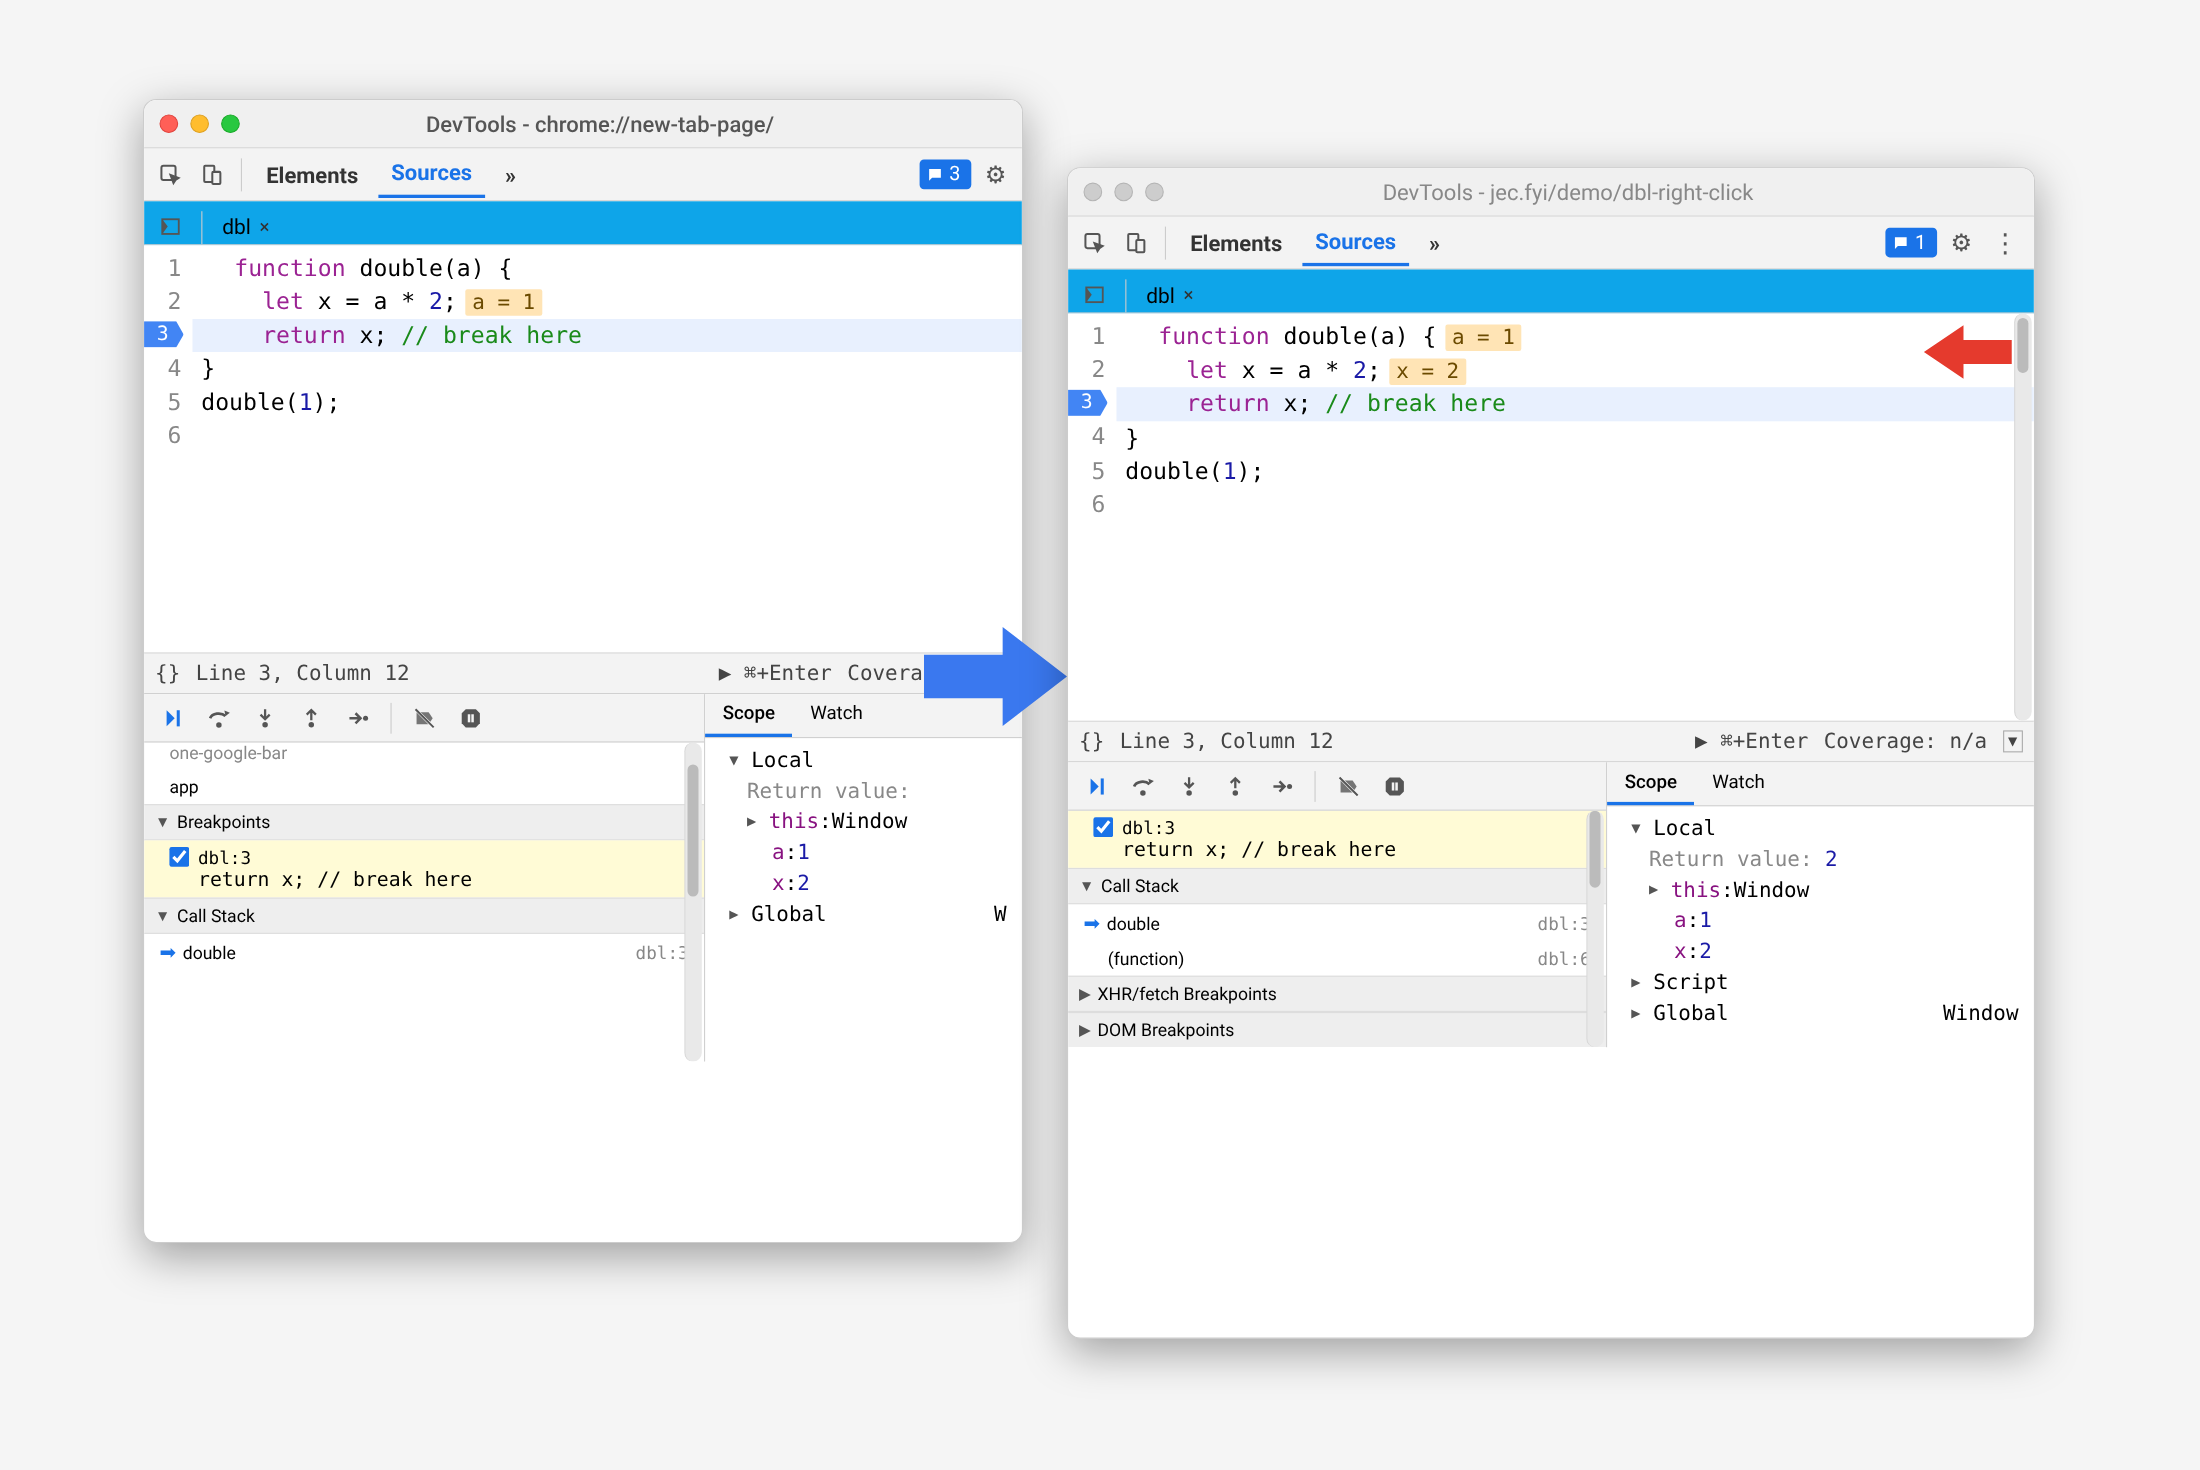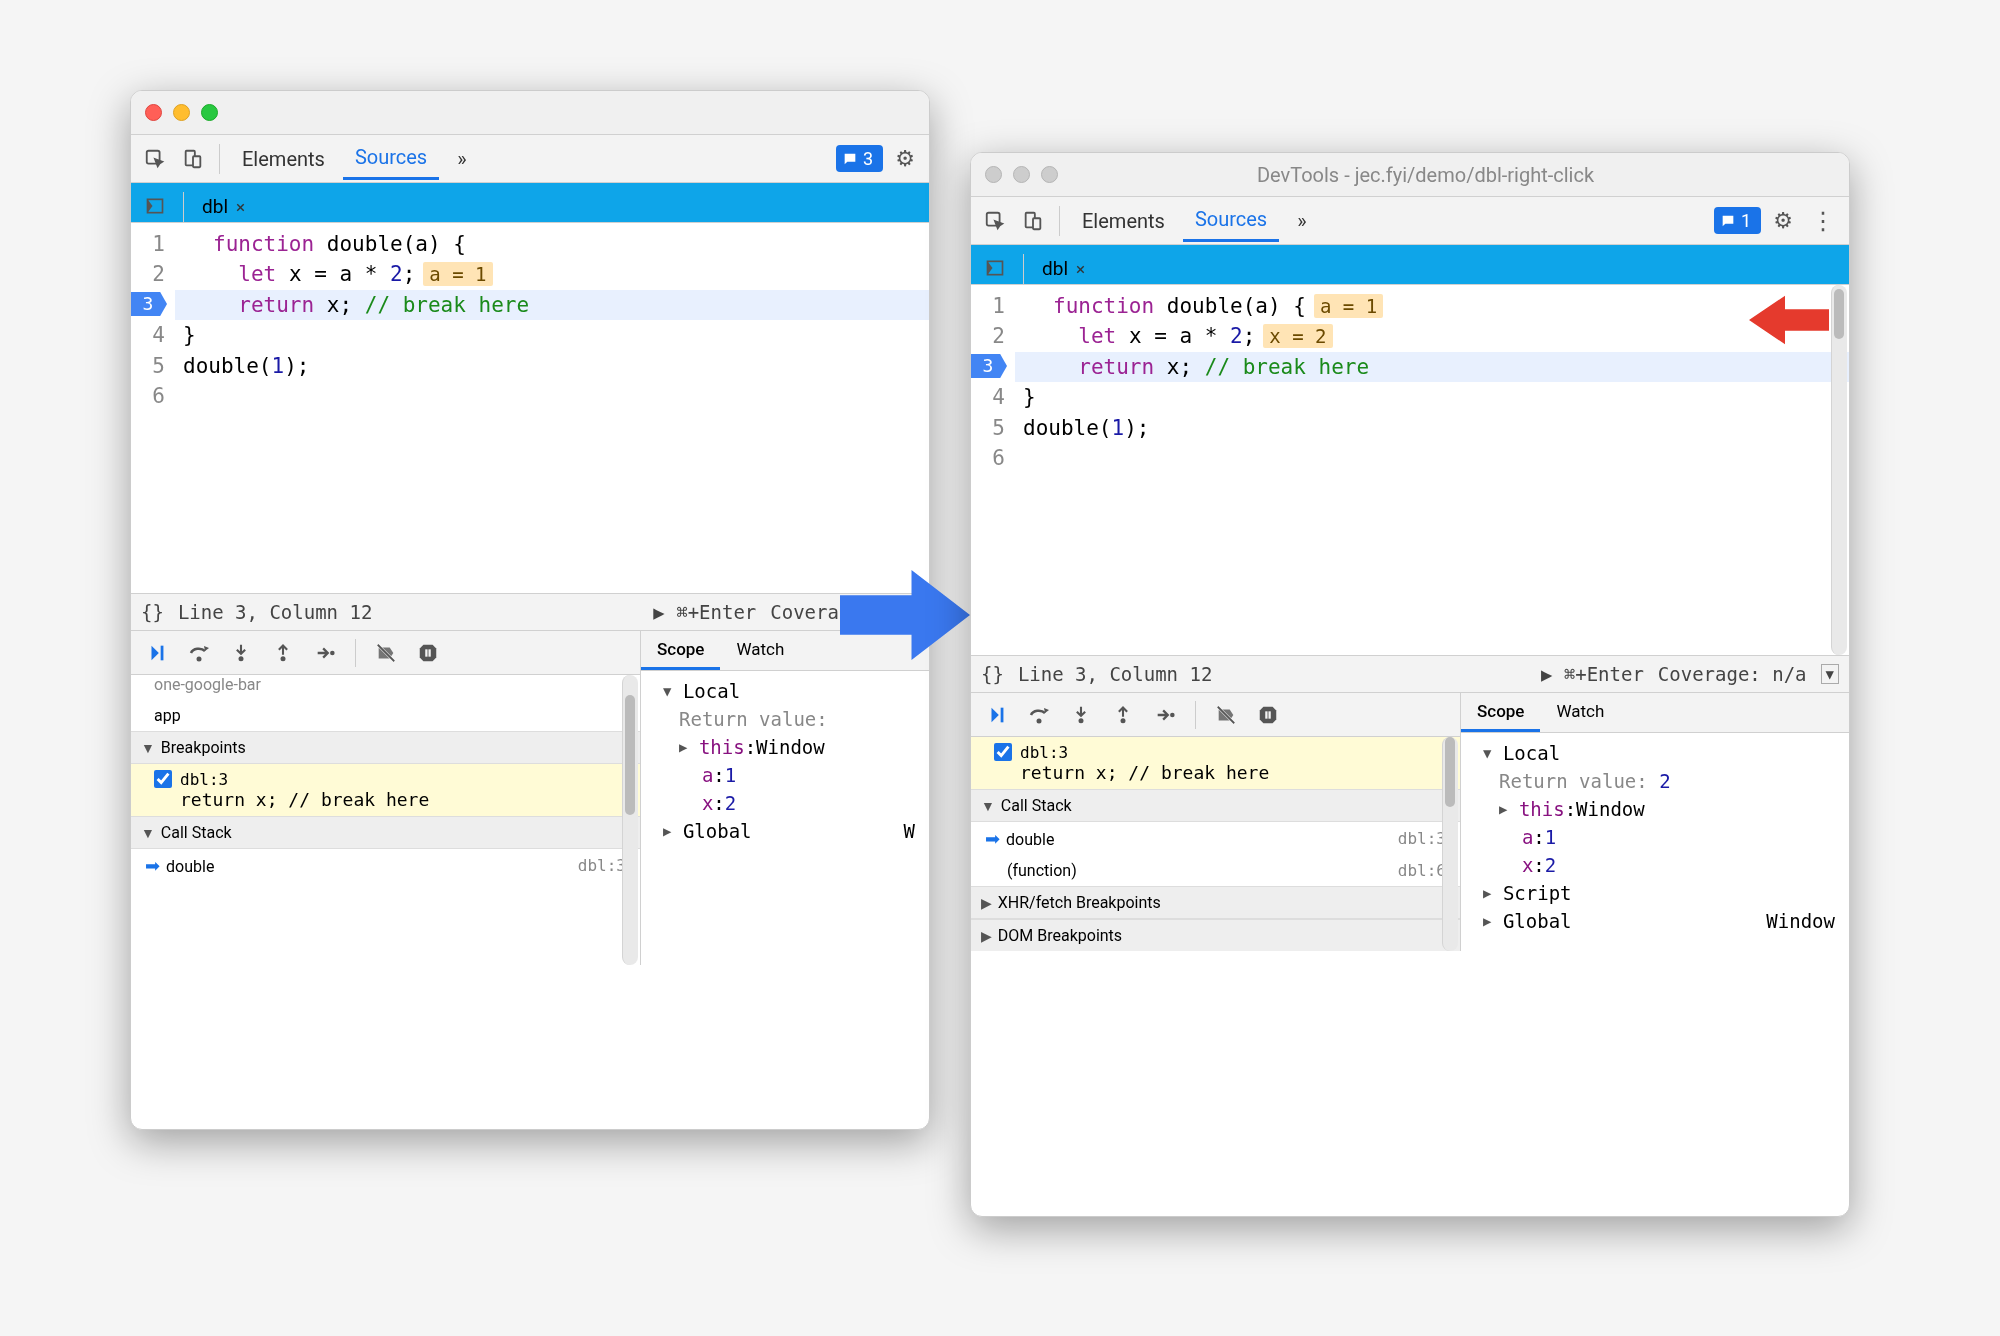--- a/index.html
+++ b/index.html
@@ -42,21 +42,21 @@
   height: 48px;
   border-bottom: 1px solid #d0d0d0;
   display: flex;
   align-items: center;
   padding: 0 8px;
   gap: 6px;
   background: #f3f3f3;
 }
 .tb-icon { width: 32px; height: 32px; display: flex; align-items: center; justify-content: center; color: #555; cursor: pointer; }
 .tb-sep { width: 1px; height: 30px; background: #ccc; margin: 0 4px; }
-.tb-tab { font-size: 20px; color: #333; padding: 8px 12px; cursor: pointer; }
+.tb-tab { font-size: 20px; color: #333; padding: 8px 12px; cursor: pointer; font-weight: bold; }
 .tb-tab.active { color: #1a73e8; border-bottom: 3px solid #1a73e8; }
 .tb-spacer { flex: 1; }
 .badge {
   display: flex; align-items: center; gap: 5px;
   background: #1a73e8; color: #fff;
   padding: 3px 10px 3px 6px; border-radius: 4px; font-size: 18px;
 }
 .gear { font-size: 22px; color: #555; }
 .kebab { font-size: 24px; color: #555; padding: 0 6px; }
 
@@ -157,20 +157,21 @@
 </head>
 <body>
 
 <div class="window win1">
   <div class="titlebar">
     <div class="traffic">
       <div class="dot dot-red"></div>
       <div class="dot dot-yellow"></div>
       <div class="dot dot-green"></div>
     </div>
+    <div class="title-text">DevTools - chrome://new-tab-page/</div>
   </div>
 
   <div class="toolbar">
     <div class="tb-icon">
       <svg width="22" height="22" viewBox="0 0 24 24" fill="none" stroke="#555" stroke-width="2">
           <rect x="3" y="3" width="14" height="14" rx="2"></rect>
           <path d="M12 12 l8 3 -3 2 -2 3 z" fill="#555"></path>
         </svg>
     </div>
     <div class="tb-icon">

